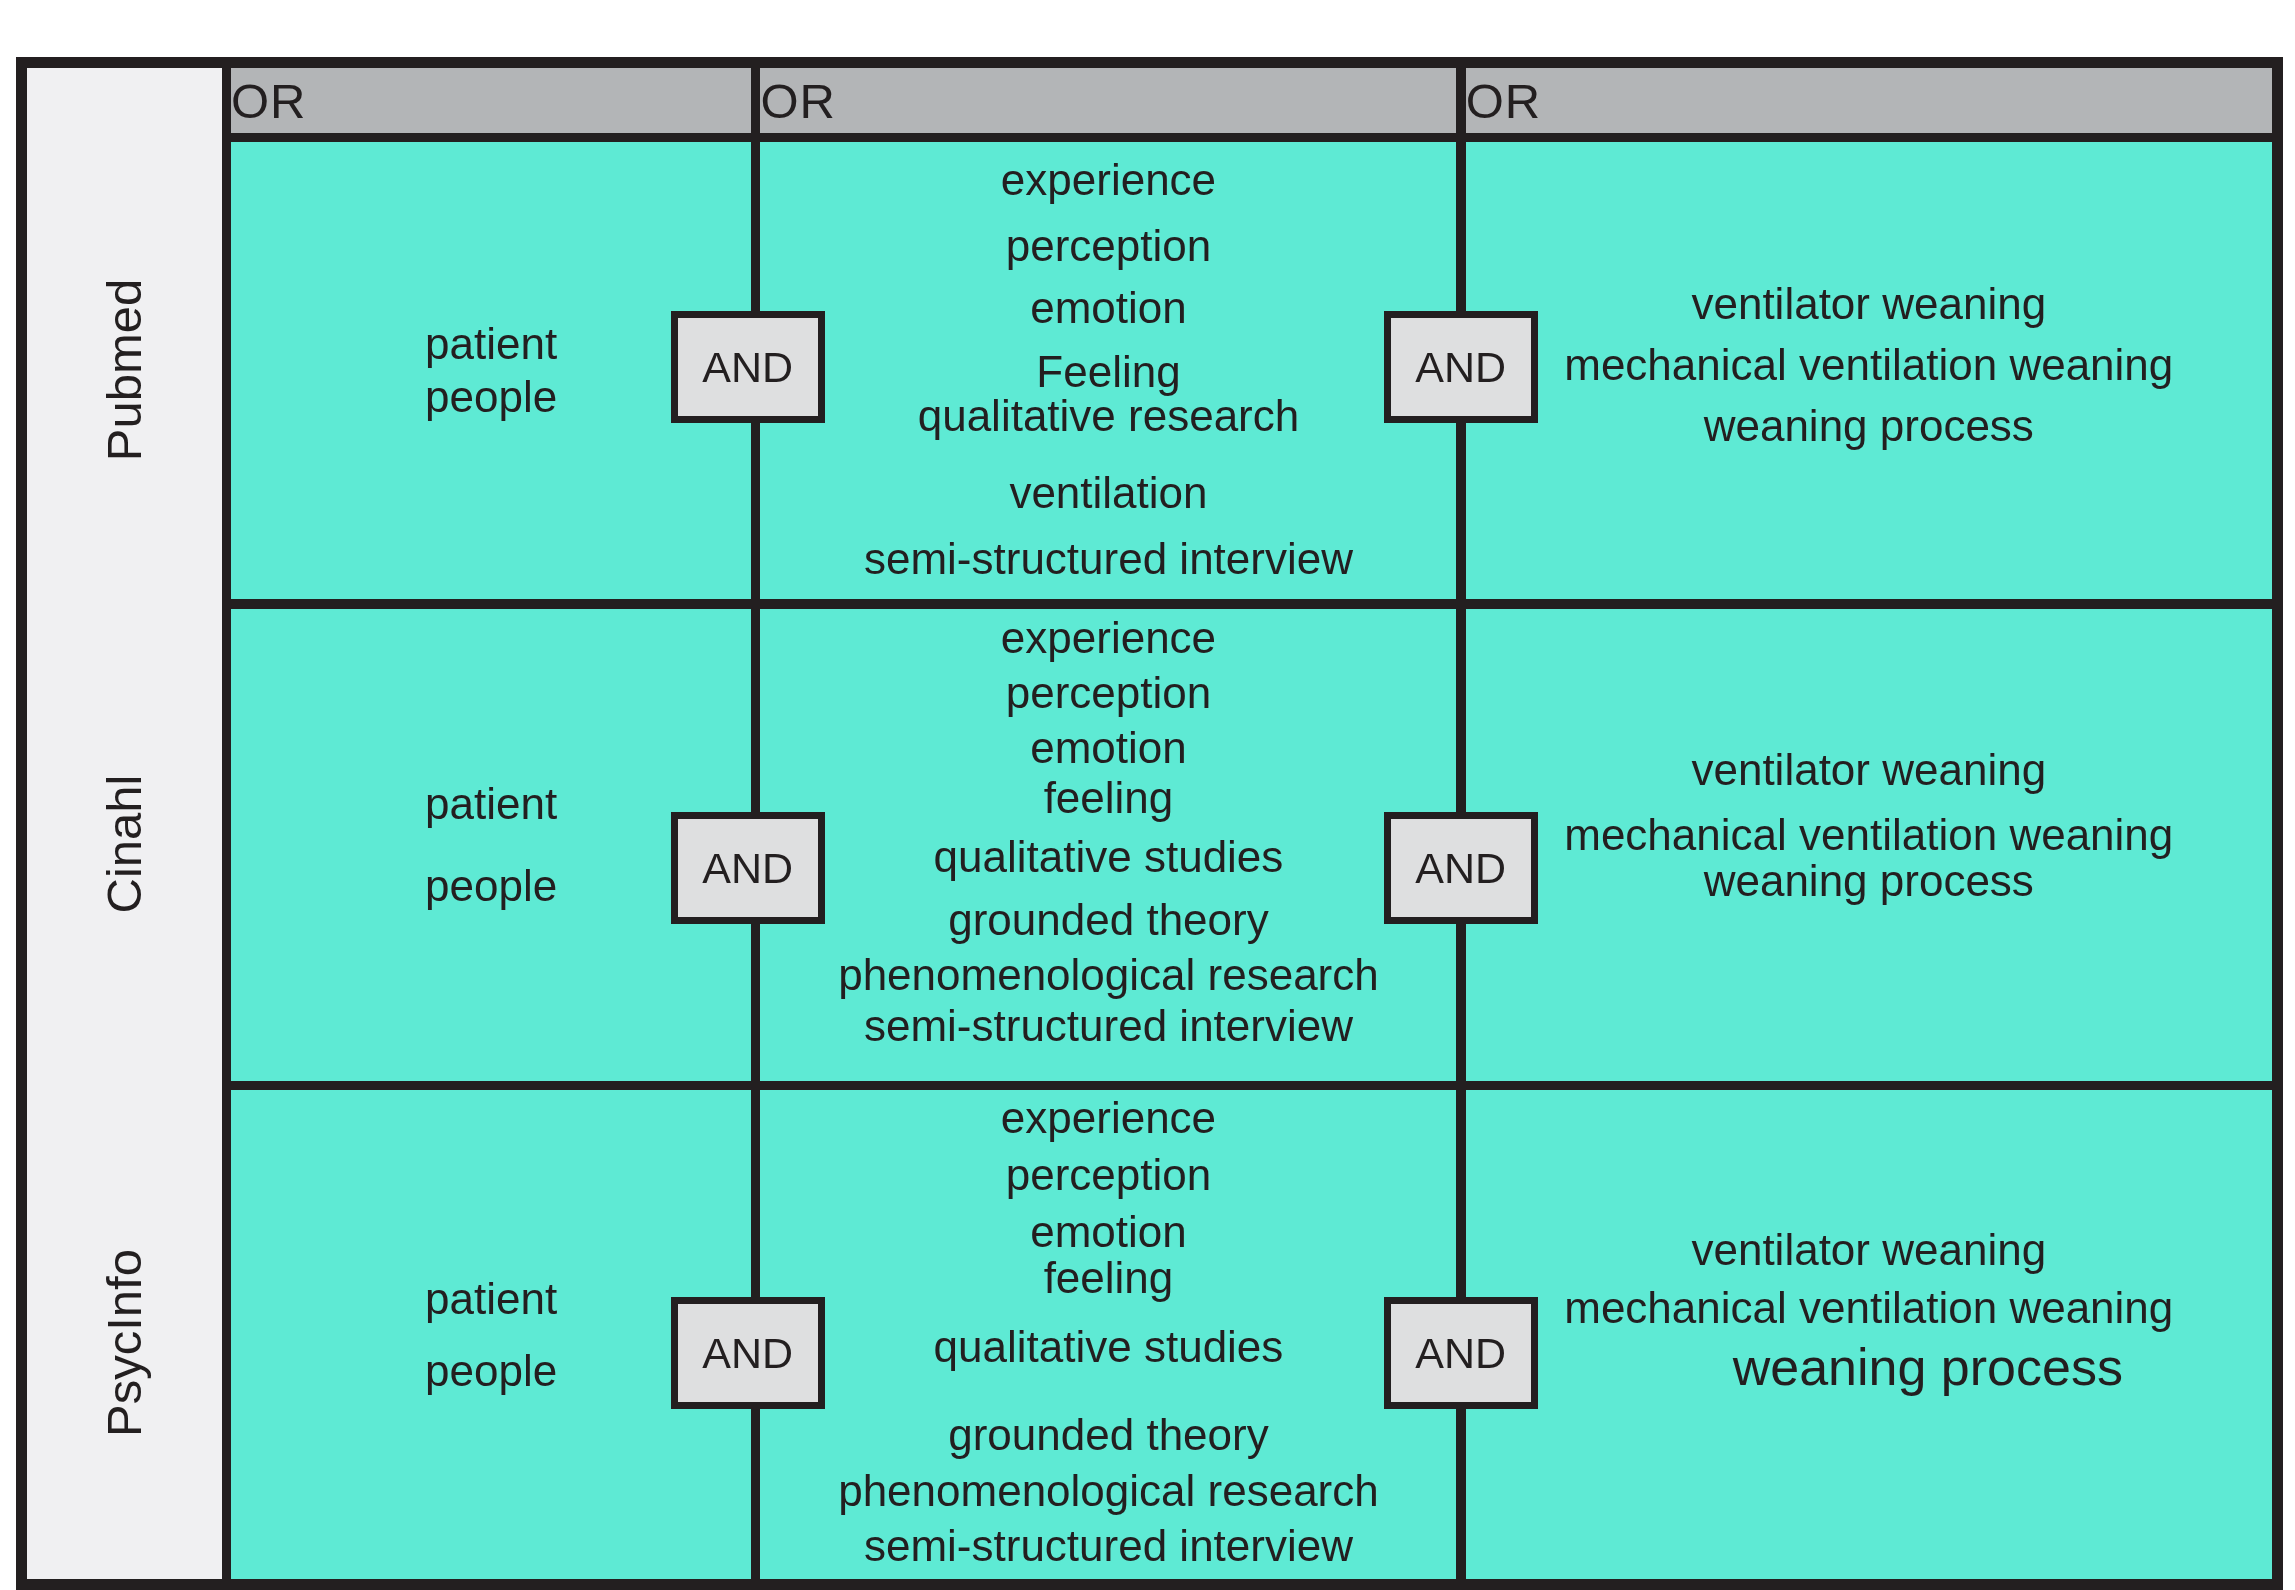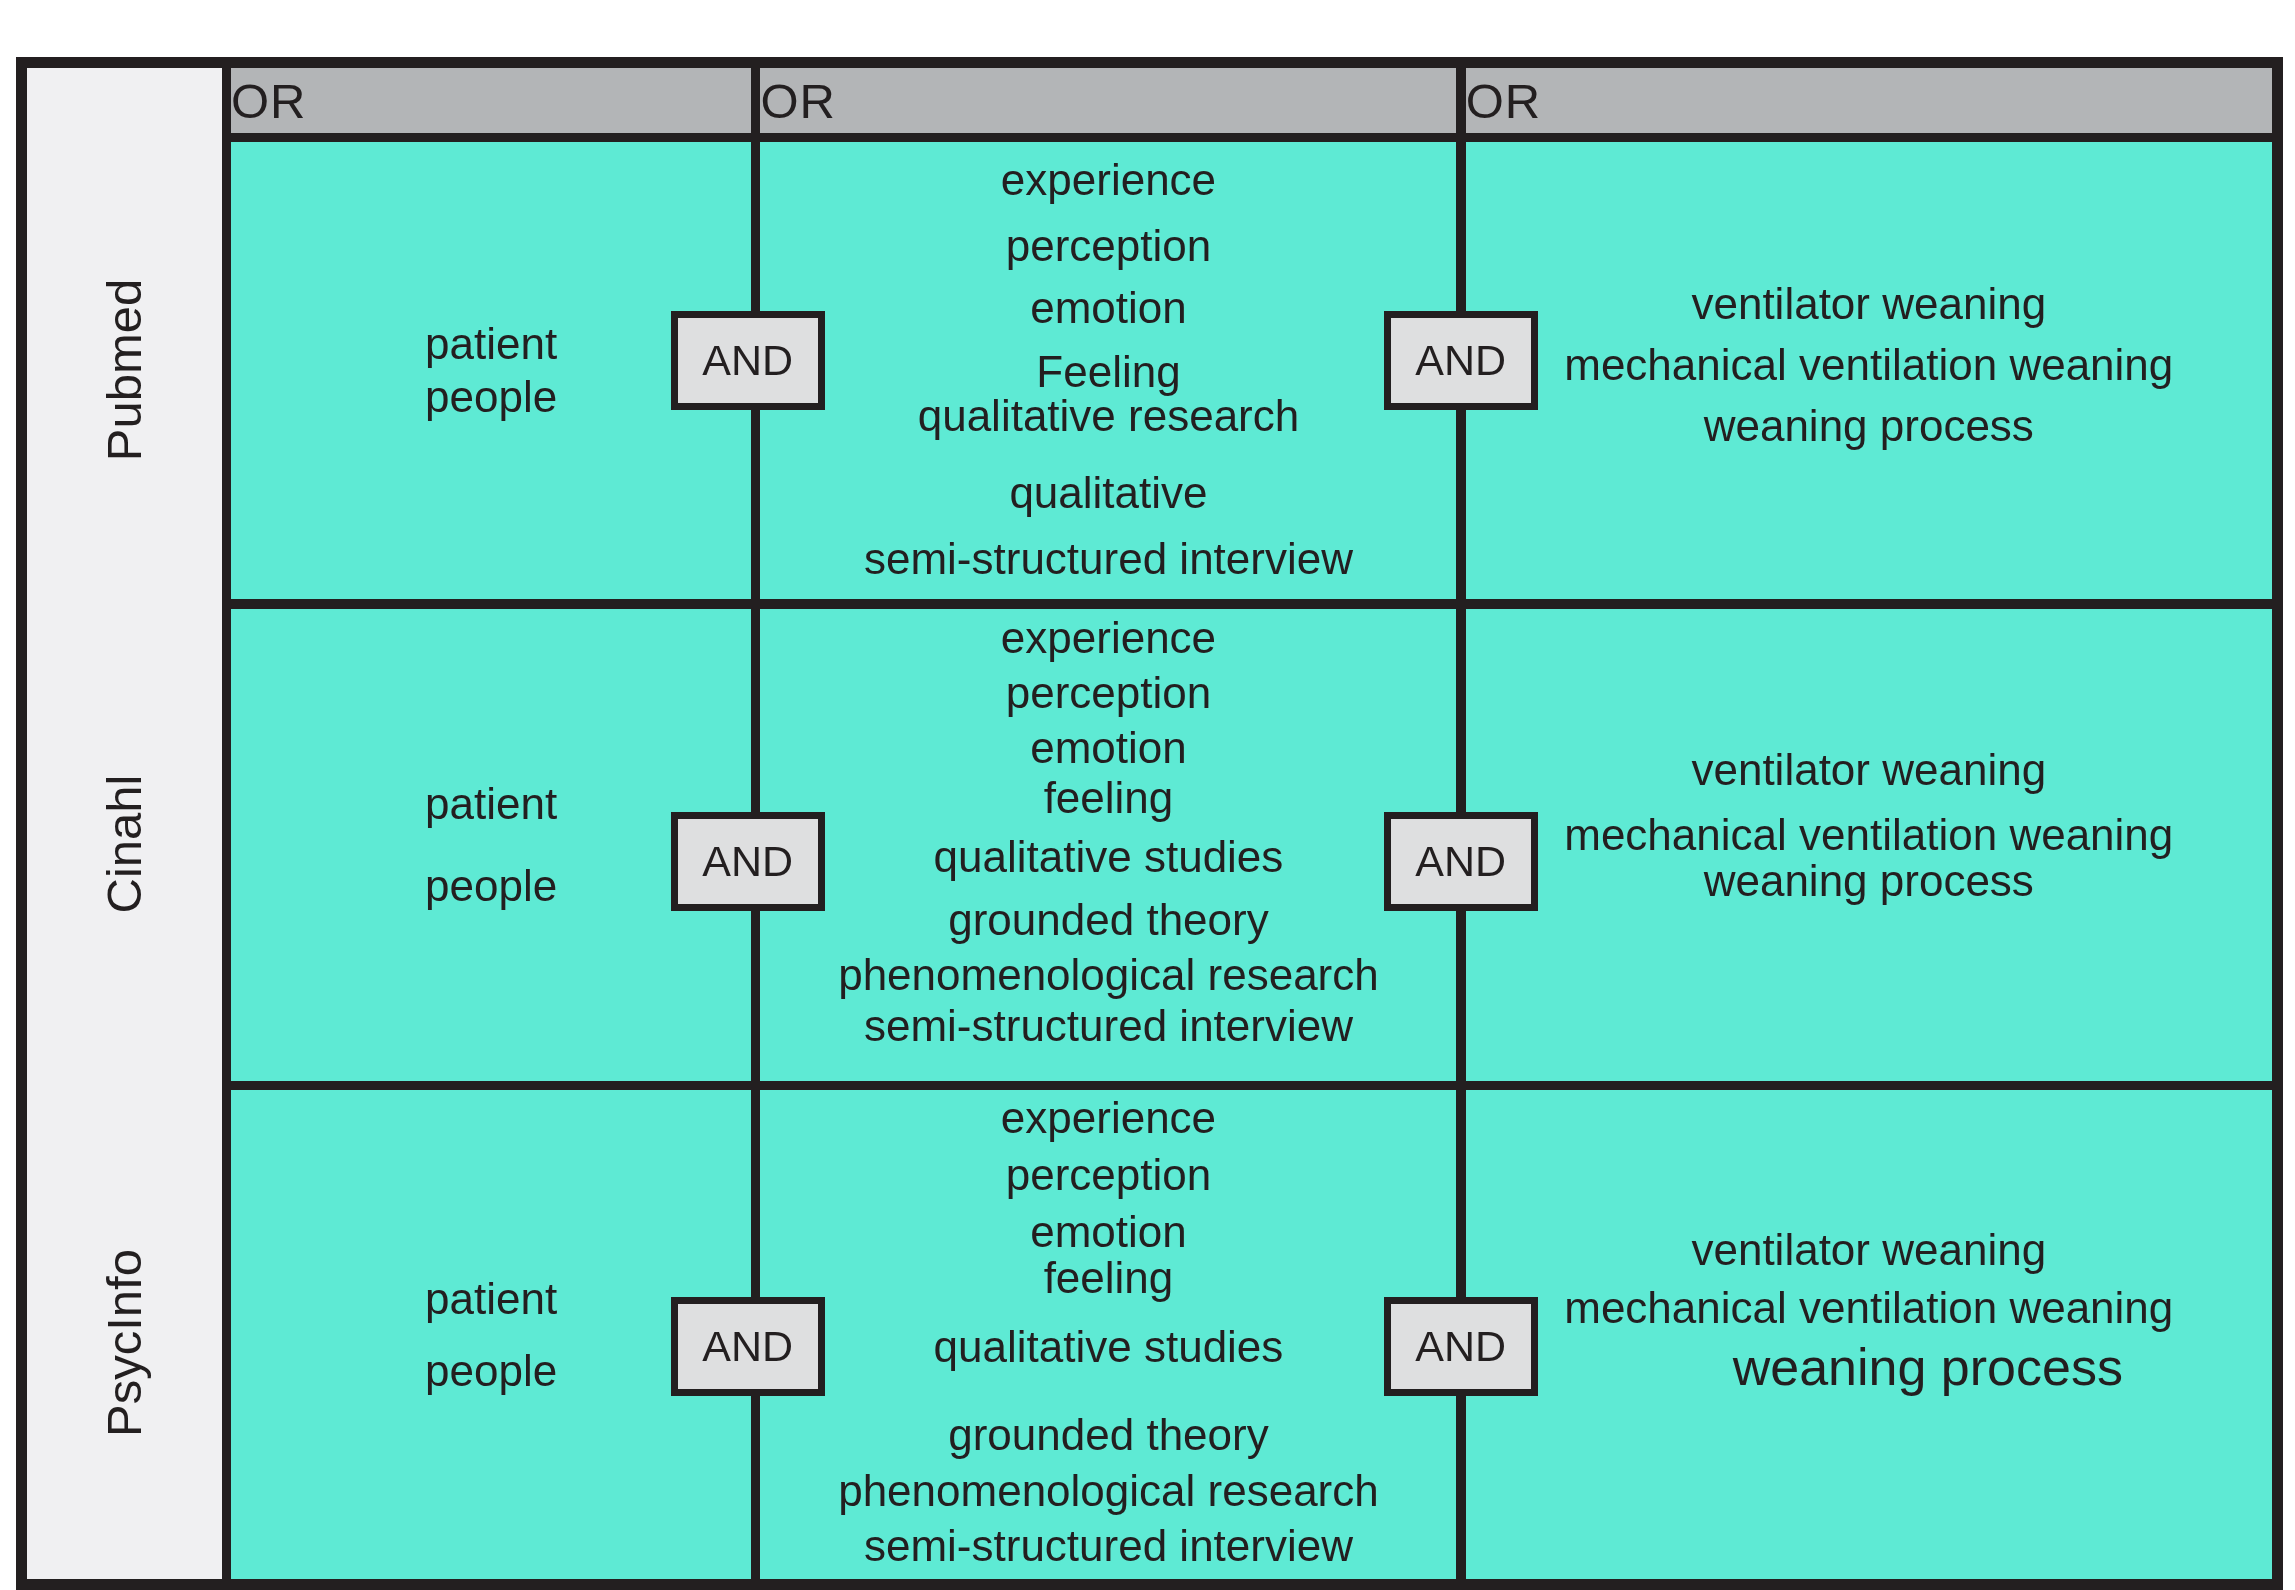--- a/index.html
+++ b/index.html
@@ -103,21 +103,21 @@
   .r2c3 .term:nth-child(3){margin-top:-4.7px}
   .r3c3 { padding-bottom: 47px; }
   .r3c3 .term:nth-child(2){margin-top:7.9px}
   .r3c3 .term:nth-child(3){margin-top:4.7px}
   .term.big { font-size: 52px; line-height: 60px; }
   .term.shift-right { transform: translateX(59px); }
 
   
   .and-box {
     position: absolute;
-    width: 154px; height: 99px;
+    width: 154px; height: 112px;
     box-sizing: border-box;
     background: #dedfe0;
     border: 7.9px solid #231f20;
     display: flex; align-items: center; justify-content: center;
     font-size: 43px;
     z-index: 5;
   }
   .ab-left  { left: 644px; }
   .ab-right { left: 1357px; }
   .ab-row1  { top: 243px; }
@@ -155,21 +155,21 @@
     <div class="cell population r1c1">
       <span class="term">patient</span>
       <span class="term">people</span>
     </div>
     <div class="cell concept r1c2">
       <span class="term">experience</span>
       <span class="term">perception</span>
       <span class="term">emotion</span>
       <span class="term">Feeling</span>
       <span class="term">qualitative research</span>
-      <span class="term">qualitative</span>
+      <span class="term">ventilation</span>
       <span class="term">semi-structured interview</span>
     </div>
     <div class="cell outcome r1c3">
       <span class="term">ventilator weaning</span>
       <span class="term">mechanical ventilation weaning</span>
       <span class="term">weaning process</span>
     </div>
 
     <div class="cell population r2c1">
       <span class="term">patient</span>

